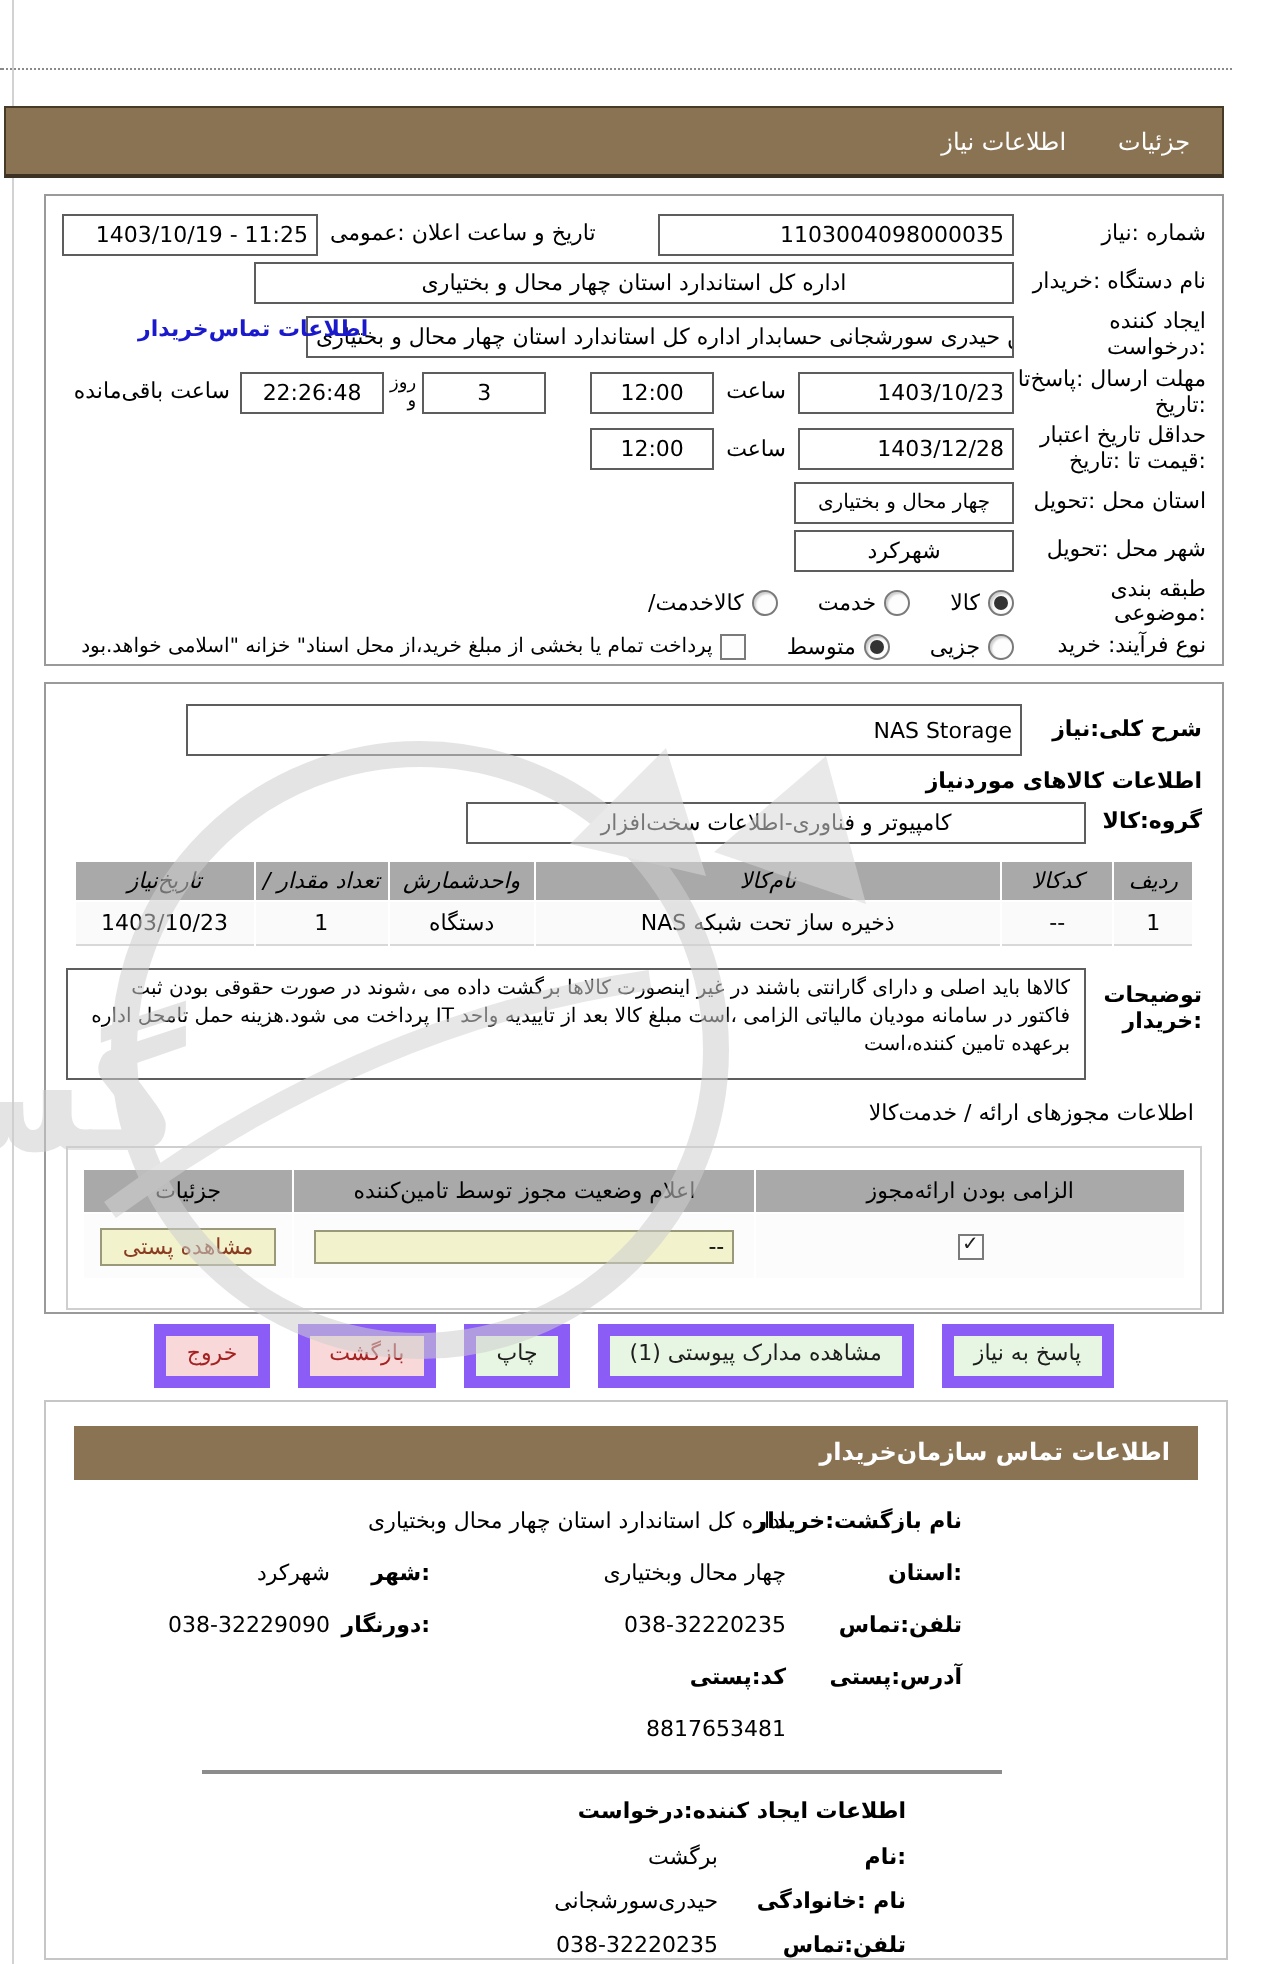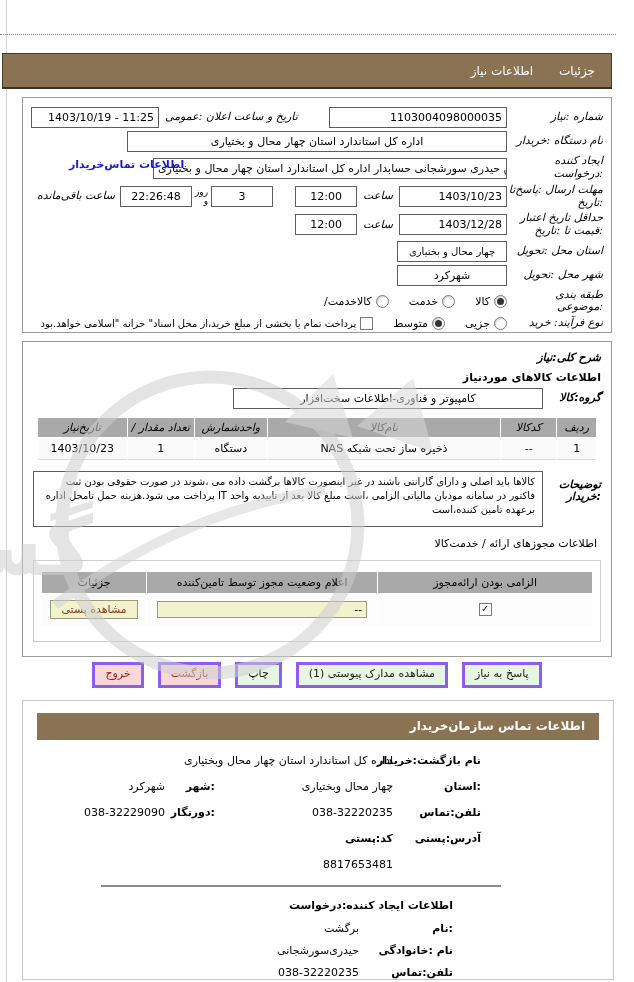--- a/index.html
+++ b/index.html
@@ -16,21 +16,21 @@
     position:absolute;top:53px;right:22px;left:2px;height:33px;
     background:#8a7353;border:1px solid #473a27;border-bottom:2px solid #3c3122;
     display:flex;align-items:center;gap:26px;padding:0 16px;color:#fff;font-size:12px;
   }
   .tab{cursor:default;}
   
   .panel{position:absolute;right:22px;left:22px;background:#fff;border:1px solid #9a9a9a;}
   #panel-main{top:97px;height:236px;padding:6px 8px;box-sizing:border-box;}
   #panel-need{top:341px;height:316px;padding:8px 10px;box-sizing:border-box;}
   .frow{display:flex;align-items:center;margin:3px 0;}
-  .lbl{flex:0 0 auto;text-align:right;line-height:1.15;font-style:italic;}
+  .lbl{flex:0 0 auto;text-align:right;line-height:1.15;}
   .lbl-col{flex:0 0 96px;}
   .inp{
     background:#fff;border:1px solid #5d5d5d;height:19px;box-sizing:content-box;
     display:flex;align-items:center;padding:0 4px;font-size:11px;overflow:hidden;white-space:nowrap;
   }
   .num{direction:ltr;justify-content:flex-end;}
   .center{justify-content:center;}
   .radio{display:inline-block;width:11px;height:11px;border:1px solid #7a7a7a;border-radius:50%;
     background:#fdfdfd;box-shadow:inset 1px 1px 1px rgba(0,0,0,.18);vertical-align:middle;position:relative;}
   .radio.sel::after{content:"";position:absolute;inset:2px;border-radius:50%;background:#333;}
@@ -48,21 +48,21 @@
   
   .permit-wrap{border:1px solid #cfcfcf;margin-top:10px;padding:10px 4px 14px 4px;}
   .permits{width:552px;margin:0 auto;}
   .permits th{background:#a9a9a9;font-weight:normal;height:19px;}
   .permits td{background:#fcfcfc;height:30px;text-align:center;vertical-align:middle;}
   .ylw{background:#f2f2cd;border:1px solid #9a9a7a;}
   .permit-input{height:17px;width:92%;margin:0 auto;display:flex;align-items:center;padding:0 4px;box-sizing:border-box;}
   .permit-btn{display:inline-block;height:17px;line-height:17px;padding:0 10px;color:#8a3b20;cursor:pointer;font-size:11px;}
   
   .actions{position:absolute;top:662px;left:0;right:0;display:flex;justify-content:center;gap:14px;}
-  .btn{height:20px;line-height:18px;padding:0 10px;border:3px solid #8b5cf6;font-size:11px;cursor:pointer;white-space:nowrap;}
+  .btn{height:20px;line-height:18px;padding:0 10px;border:6px solid #8b5cf6;font-size:11px;cursor:pointer;white-space:nowrap;}
   .btn.green{background:#e7f6e2;color:#1d1d1d;}
   .btn.pink{background:#f8d8d8;color:#a52222;}
   
   #contact-box{position:absolute;top:700px;right:20px;left:22px;height:280px;border:1px solid #c6c6c6;
     background:#fff;box-sizing:border-box;overflow:hidden;}
   .section-bar{height:27px;line-height:27px;background:#8a7353;color:#fff;font-weight:bold;font-size:12px;
     margin:12px 14px 0 14px;padding:0 14px;}
   .cgrid{display:grid;grid-template-columns:78px 168px 40px 126px;column-gap:10px;
     margin:14px 132px 0 0;align-items:center;row-gap:13px;}
   .cgrid .cl{font-weight:bold;text-align:right;white-space:nowrap;}
@@ -181,20 +181,21 @@
     <span class="opt" style="margin-left:6px">
       <span class="chk"></span>
       <span style="font-size:10px">پرداخت تمام یا بخشی از مبلغ خرید،از محل اسناد" خزانه "اسلامی خواهد.بود</span>
     </span>
   </div>
 </div>
 
 <div class="panel" id="panel-need">
   <div class="frow" style="margin-top:2px">
     <span class="lbl bold" style="flex:0 0 90px">شرح کلی:نیاز</span>
+    <span class="inp" style="width:408px;height:24px;justify-content:flex-end;direction:ltr">NAS Storage</span>
   </div>
 
   <div class="bold" style="margin:6px 0 4px 0">اطلاعات کالاهای موردنیاز</div>
 
   <div class="frow">
     <span class="lbl bold" style="flex:0 0 58px">گروه:کالا</span>
     <span class="inp center" style="width:300px">کامپیوتر و فناوری-اطلاعات سخت‌افزار</span>
   </div>
 
   <table class="gridtbl">

